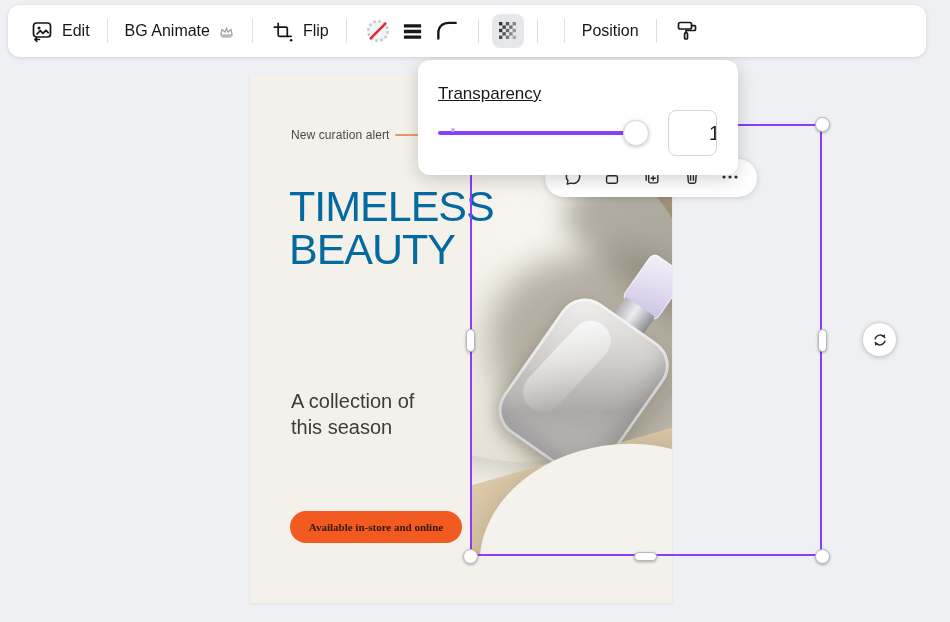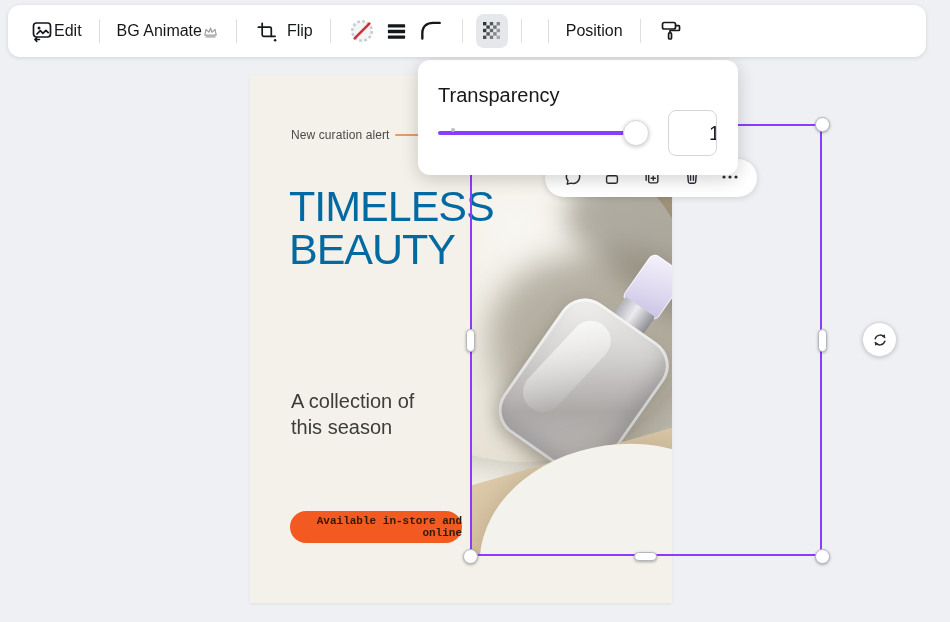--- a/index.html
+++ b/index.html
@@ -4,39 +4,39 @@
 <style>
   * { margin:0; padding:0; box-sizing:border-box; }
   html,body { width:950px; height:622px; }
   body { font-family:"Liberation Sans", sans-serif; background:#eef0f4; overflow:hidden; }
   #root { position:relative; width:950px; height:622px; background:#eef0f4; }
 
   
   .toolbar { position:absolute; left:8px; top:5px; width:918px; height:52px; background:#fff;
              border-radius:12px; box-shadow:0 1px 4px rgba(0,0,0,.12);
              display:flex; align-items:center; padding:0 18px; z-index:15; }
-  .tb-btn { display:flex; align-items:center; border:none; background:transparent;
+  .tb-btn { display:flex; align-items:center; gap:8px; border:none; background:transparent;
             font-family:inherit; font-size:16px; font-weight:500; color:#14181c; cursor:pointer;
             padding:6px 4px; border-radius:8px; white-space:nowrap; }
   .tb-btn.icon-only { padding:6px 5px; }
   .tb-btn.active { background:#e6e7ea; }
   .tb-divider { width:1px; height:24px; background:#dcdee1; margin:0 13px; flex:none; }
   .tb-ic { display:block; flex:none; }
 
   
   .poster { position:absolute; left:250px; top:75px; width:422px; height:528px; background:#f3f1e9;
             overflow:hidden; z-index:1; box-shadow:0 1px 3px rgba(0,0,0,.07); }
   .eyebrow { position:absolute; left:41px; top:53px; font-size:12px; color:#4a4a46; letter-spacing:.1px; }
   .eyebrow-line { position:absolute; left:145px; top:59px; width:75px; height:2px; background:#e59a6b; border-radius:1px; }
   .headline { position:absolute; left:39px; top:110px; font-size:43px; line-height:43px; font-weight:500;
               color:#0369a1; letter-spacing:-1px; }
   .subtext { position:absolute; left:41px; top:314px; font-size:20px; line-height:25.5px; color:#3c3c39; }
   .cta { position:absolute; left:40px; top:436px; width:172px; height:32px; border-radius:16px;
-         background:#f25a22; border:none; font-family:Liberation Mono, monospace; font-size:11px; font-weight:700;
-         color:#33190a; display:flex; align-items:center; justify-content:center; cursor:pointer;text-align:right; }
+         background:#f25a22; border:none; font-family:Liberation Serif, serif; font-size:11px; font-weight:700;
+         color:#33190a; display:flex; align-items:center; justify-content:center; cursor:pointer; }
 
   
   .photo { position:absolute; left:220px; top:49px; width:352px; height:432px; background:#f1efe7; overflow:hidden; }
   .ph-tan-top { position:absolute; left:120px; top:-90px; width:300px; height:270px; background:linear-gradient(200deg,#e6d6b9,#cdb48d);
                 transform:rotate(38deg); border-radius:40px; }
   .ph-blob-main { position:absolute; left:-85px; top:15px; width:310px; height:330px;
                   background:radial-gradient(circle at 35% 30%, #f8f6f1 0%, #eeeade 55%, #ddd7c8 100%);
                   border-radius:45% 55% 60% 40% / 55% 50% 50% 45%; transform:rotate(18deg);
                   box-shadow:0 10px 25px rgba(120,110,90,.25); }
   .ph-shadow-top { position:absolute; left:105px; top:35px; width:170px; height:130px; background:#6f6a5e;
@@ -76,21 +76,21 @@
 
   
   .ctx-bar { position:absolute; left:545px; top:159px; width:212px; height:38px; background:#fff;
              border-radius:19px; box-shadow:0 1px 6px rgba(0,0,0,.15); display:flex; align-items:center;
              justify-content:space-evenly; z-index:6; }
   .ctx-btn { border:none; background:transparent; padding:2px; cursor:pointer; display:flex; align-items:center; }
 
   
   .popup { position:absolute; left:418px; top:60px; width:320px; height:115px; background:#fff;
            border-radius:12px; box-shadow:0 4px 18px rgba(0,0,0,.18); z-index:10; }
-  .popup-title { position:absolute; left:20px; top:24px; font-size:20px; color:#17191c; }
+  .popup-title { position:absolute; left:20px; top:24px; font-size:17px; color:#17191c;text-decoration:underline; }
   .slider { position:absolute; left:20px; top:71px; width:210px; height:4px; border-radius:2px;
             background:#8b3dff; cursor:pointer; }
   .slider-tick { position:absolute; left:13px; top:-3px; width:4px; height:4px; border-radius:50%; background:#b9bcc2; }
   .slider-thumb { position:absolute; right:-1px; top:-11px; width:26px; height:26px; border-radius:50%;
                   background:#fff; border:1px solid #d6d8db; box-shadow:0 1px 4px rgba(0,0,0,.22); cursor:grab; }
   .value-box { position:absolute; left:250px; top:50px; width:49px; height:46px; border:1px solid #d4d6d9;
                border-radius:8px; background:#fff; font-family:inherit; font-size:20px; color:#1a1c1f;
                text-align:center;padding-left:40px; }
 </style>
 </head>

